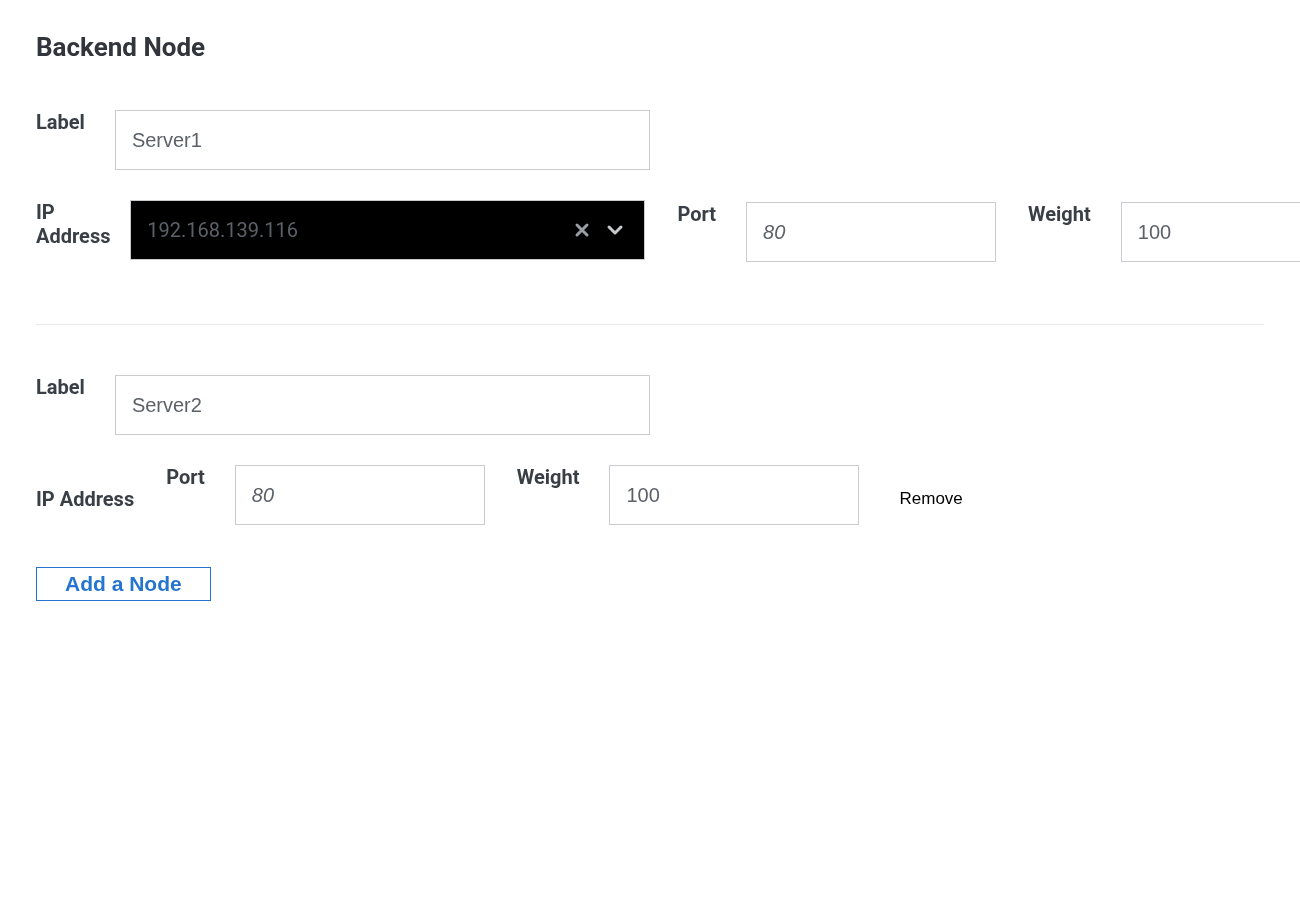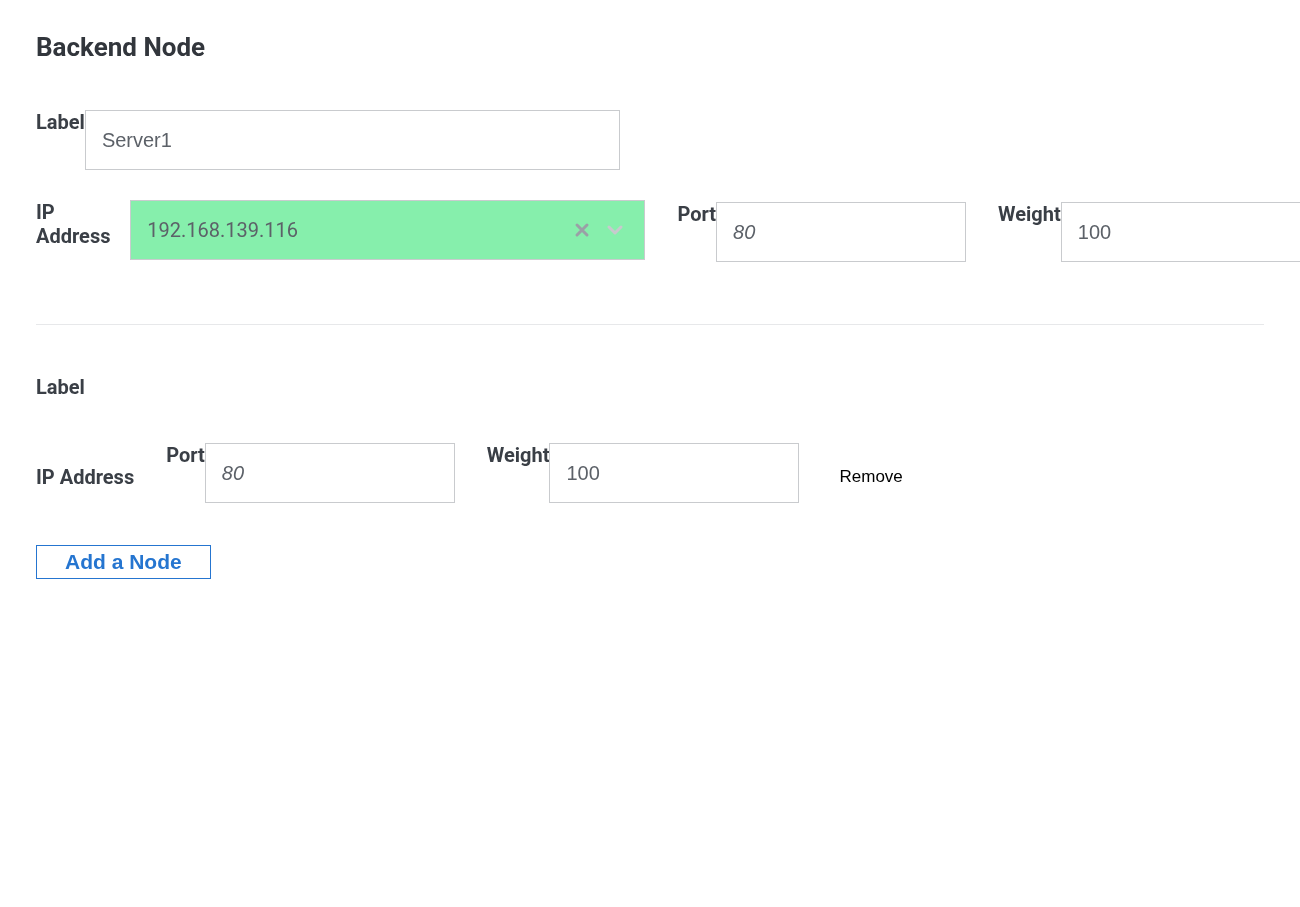--- a/index.html
+++ b/index.html
@@ -41,30 +41,31 @@
       margin-bottom: 30px;
     }
     .text-input {
       height: 60px;
       border: 1px solid #c9cbce;
       background: #ffffff;
       padding: 0 16px;
       font-size: 20px;
       color: #5c6168;
       outline: none;
+      margin-left: 30px;
     }
     .label-input {
       width: 535px;
     }
     .ip-select-wrap {
       position: relative;
       width: 535px;
       height: 60px;
       border: 1px solid #c9cbce;
-      background: #86efac;
+      background: #000000;
       display: flex;
       align-items: center;
       padding: 0 16px;
     }
     .ip-select-value {
       flex: 1;
       font-size: 20px;
       color: #5c6168;
     }
     .ip-icons {
@@ -160,20 +161,21 @@
     </div>
   </div>
 </div>
 
 <hr class="divider">
 
 
 <div class="node-block" style="padding-bottom:30px;">
   <div class="field-group label-group">
     <label class="field-label">Label</label>
+    <input type="text" class="text-input label-input" value="Server2" style="">
   </div>
 
   <div class="input-row">
     <div class="field-group">
       <label class="field-label">IP Address</label>
     </div>
 
     <div class="field-group">
       <label class="field-label">Port</label>
       <input type="text" class="text-input port-input" value="80" style="">

